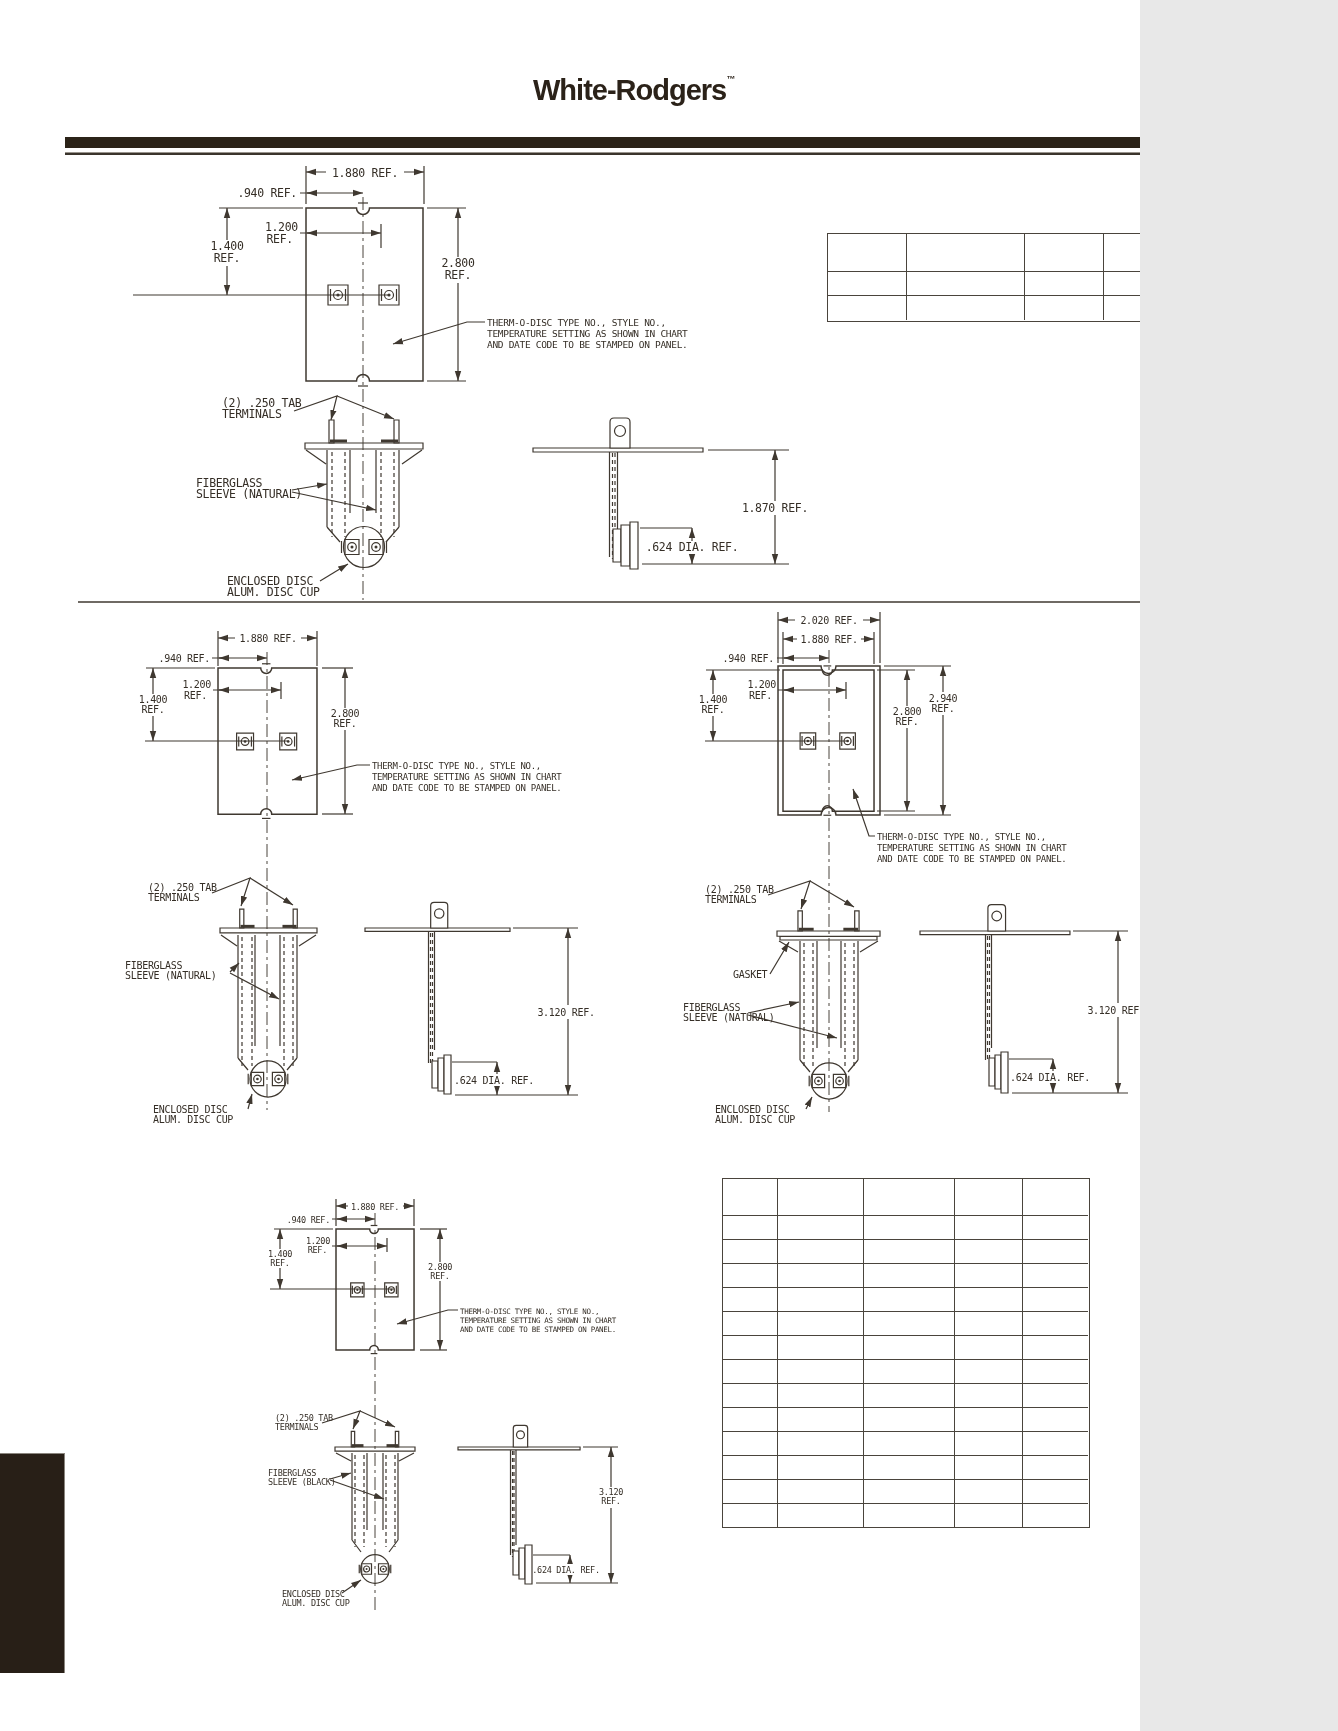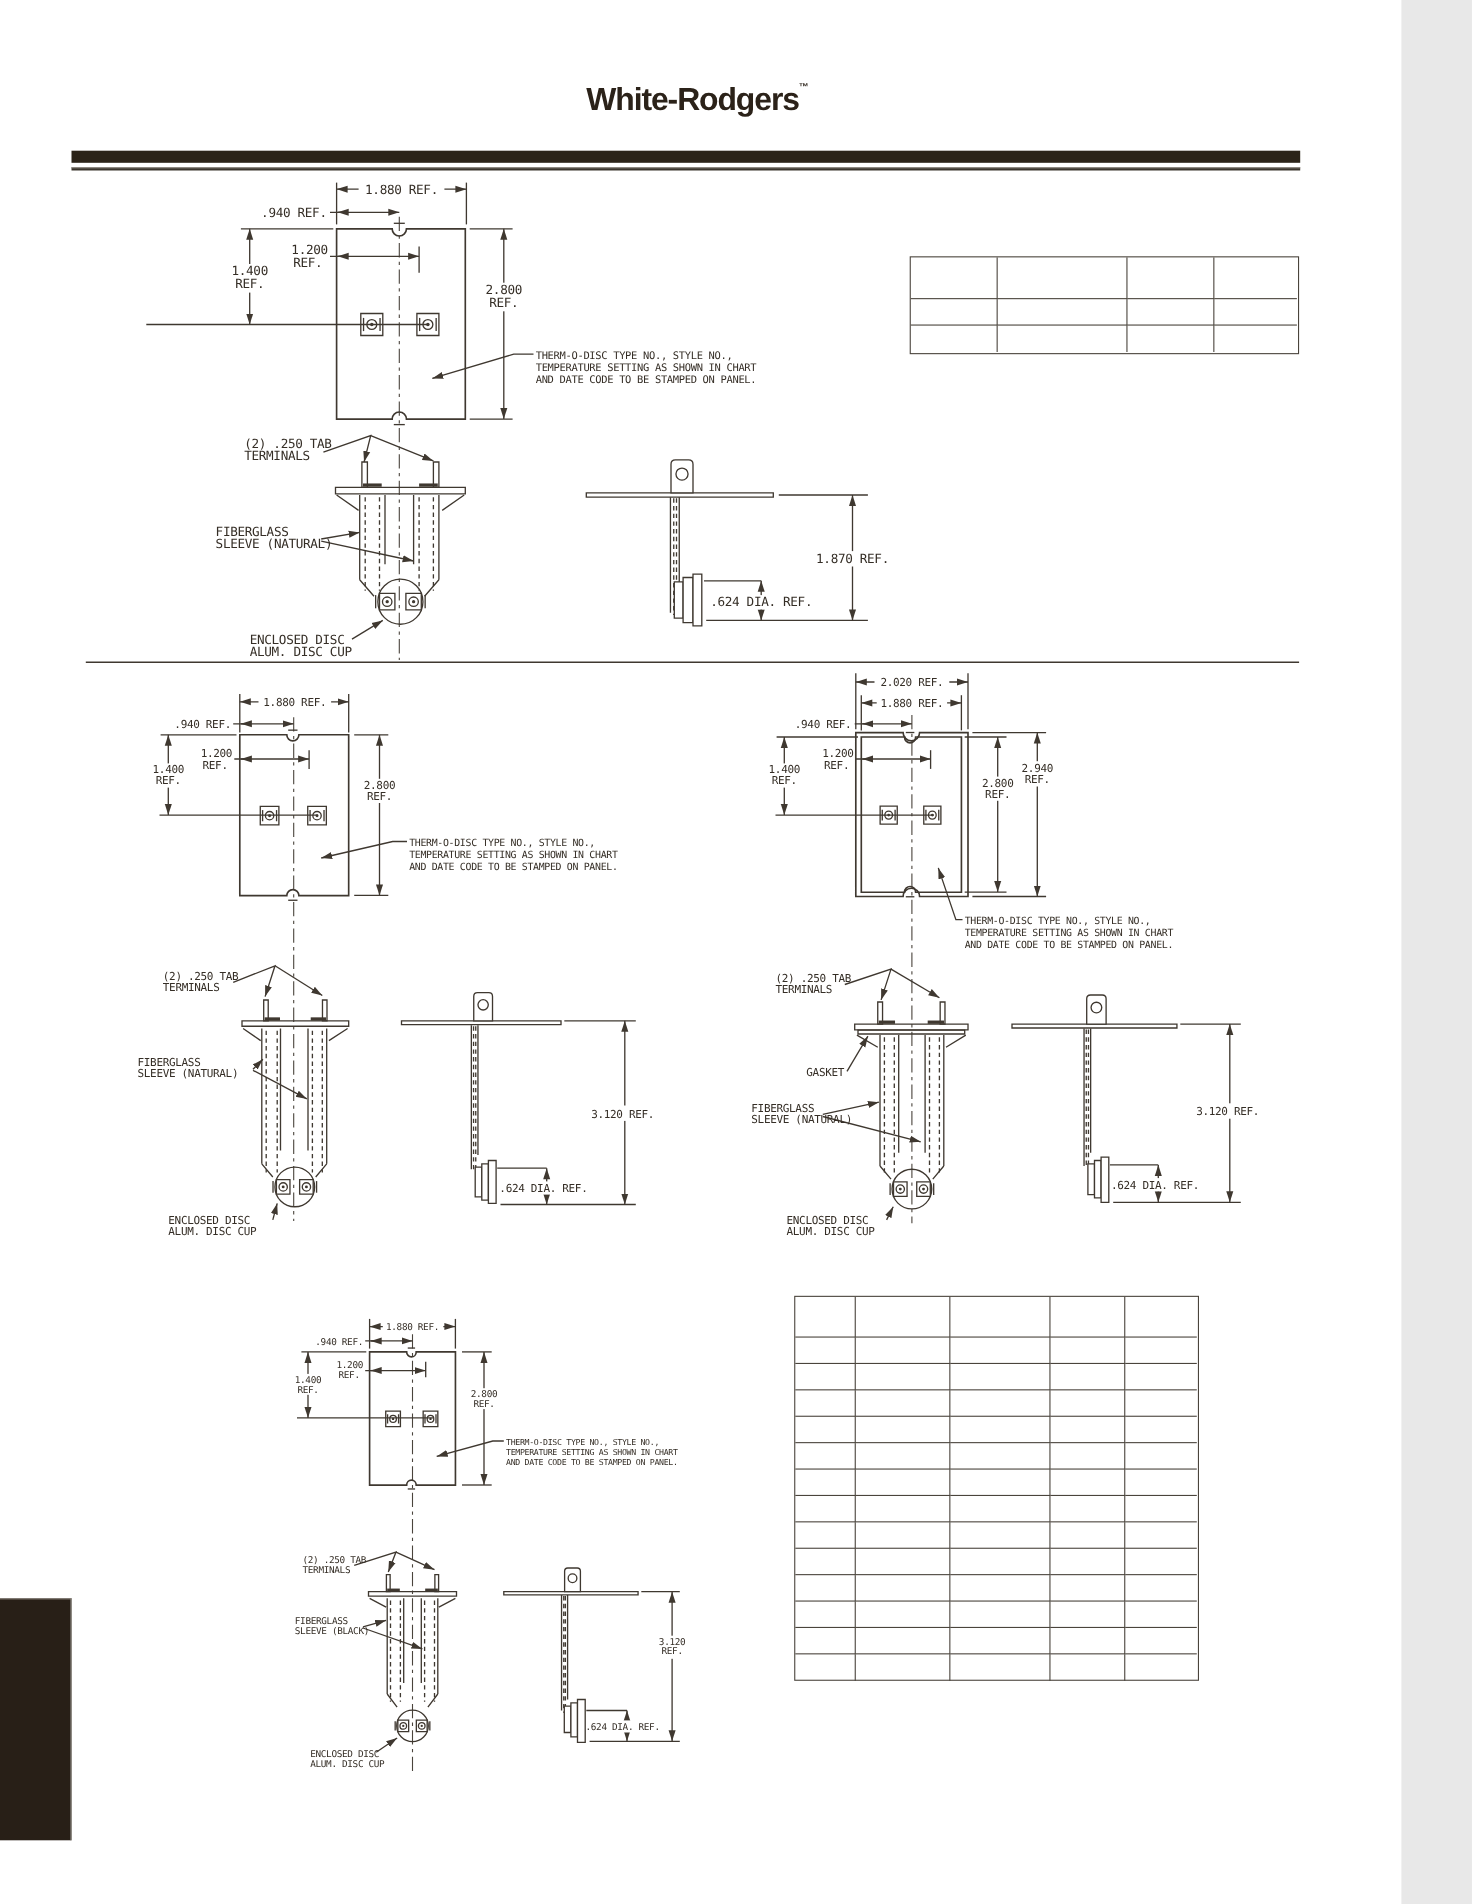--- a/index.html
+++ b/index.html
@@ -1,16 +1,16 @@
 <!DOCTYPE html>
 <html><head>
 <meta charset="utf-8">
 <style>
   html,body{margin:0;padding:0;background:#e8e8e8;}
-  #page{position:relative;width:1274px;height:1731px;background:#ffffff;overflow:hidden;
+  #page{position:relative;width:1140px;height:1731px;background:#ffffff;overflow:hidden;
         font-family:"Liberation Sans", sans-serif;}
   
   .logo{position:absolute;left:533px;top:74px;font-weight:800;font-size:29px;letter-spacing:-1px;
         color:#2b2219;font-family:"Liberation Sans",sans-serif;}
   .logo sup{font-size:9px;font-weight:700;vertical-align:18px;letter-spacing:0;}
   .bar-thick{position:absolute;left:65px;top:137px;width:1117px;height:11px;background:#2b2318;}
   .bar-thin{position:absolute;left:65px;top:152px;width:1117px;height:2px;background:#3a342c;border-top:1px solid #9a958e;}
   .corner-block{position:absolute;left:0;top:1453px;width:64px;height:219px;background:#281f17;border-top:1px solid #8a857e;border-right:1px solid #8a857e;}
   
   svg.dwg{position:absolute;left:0;top:0;}

